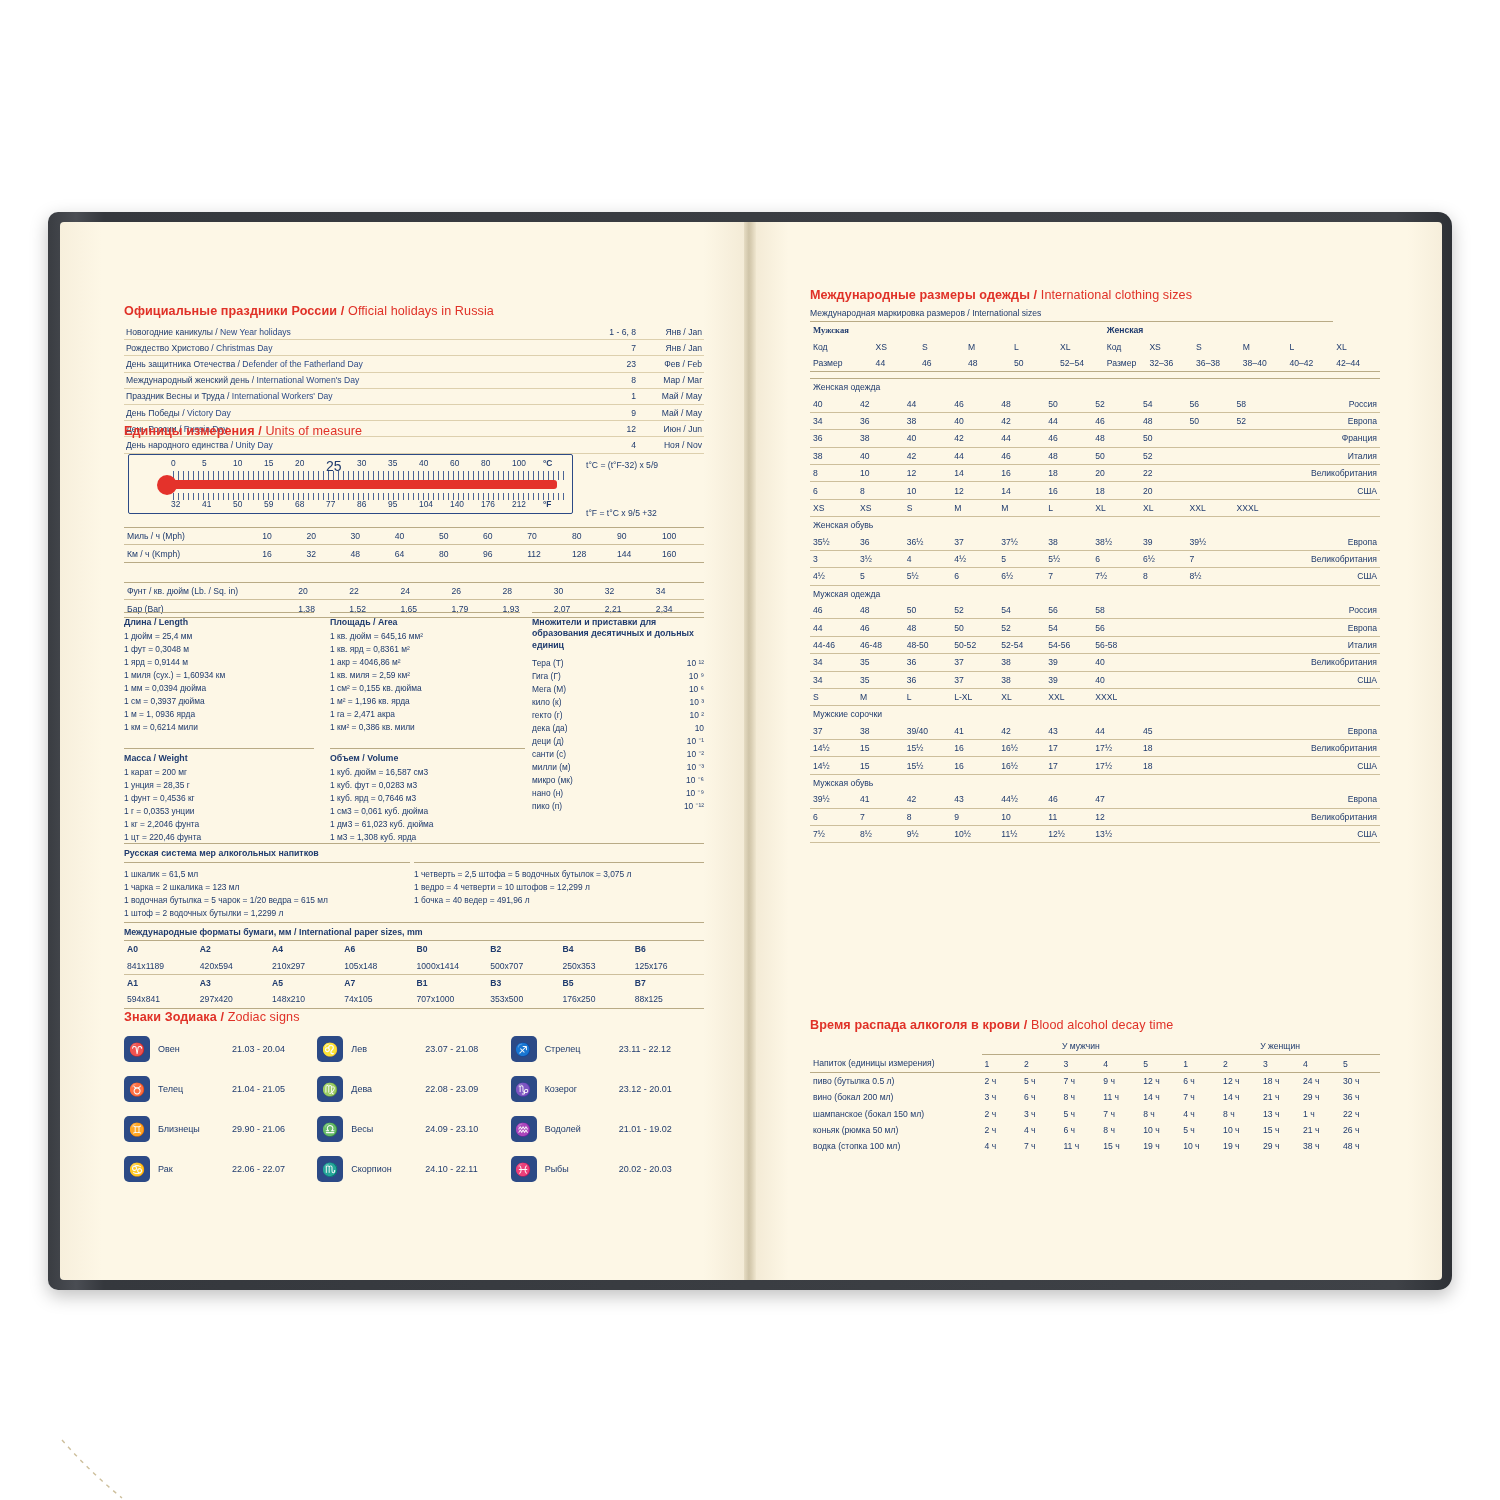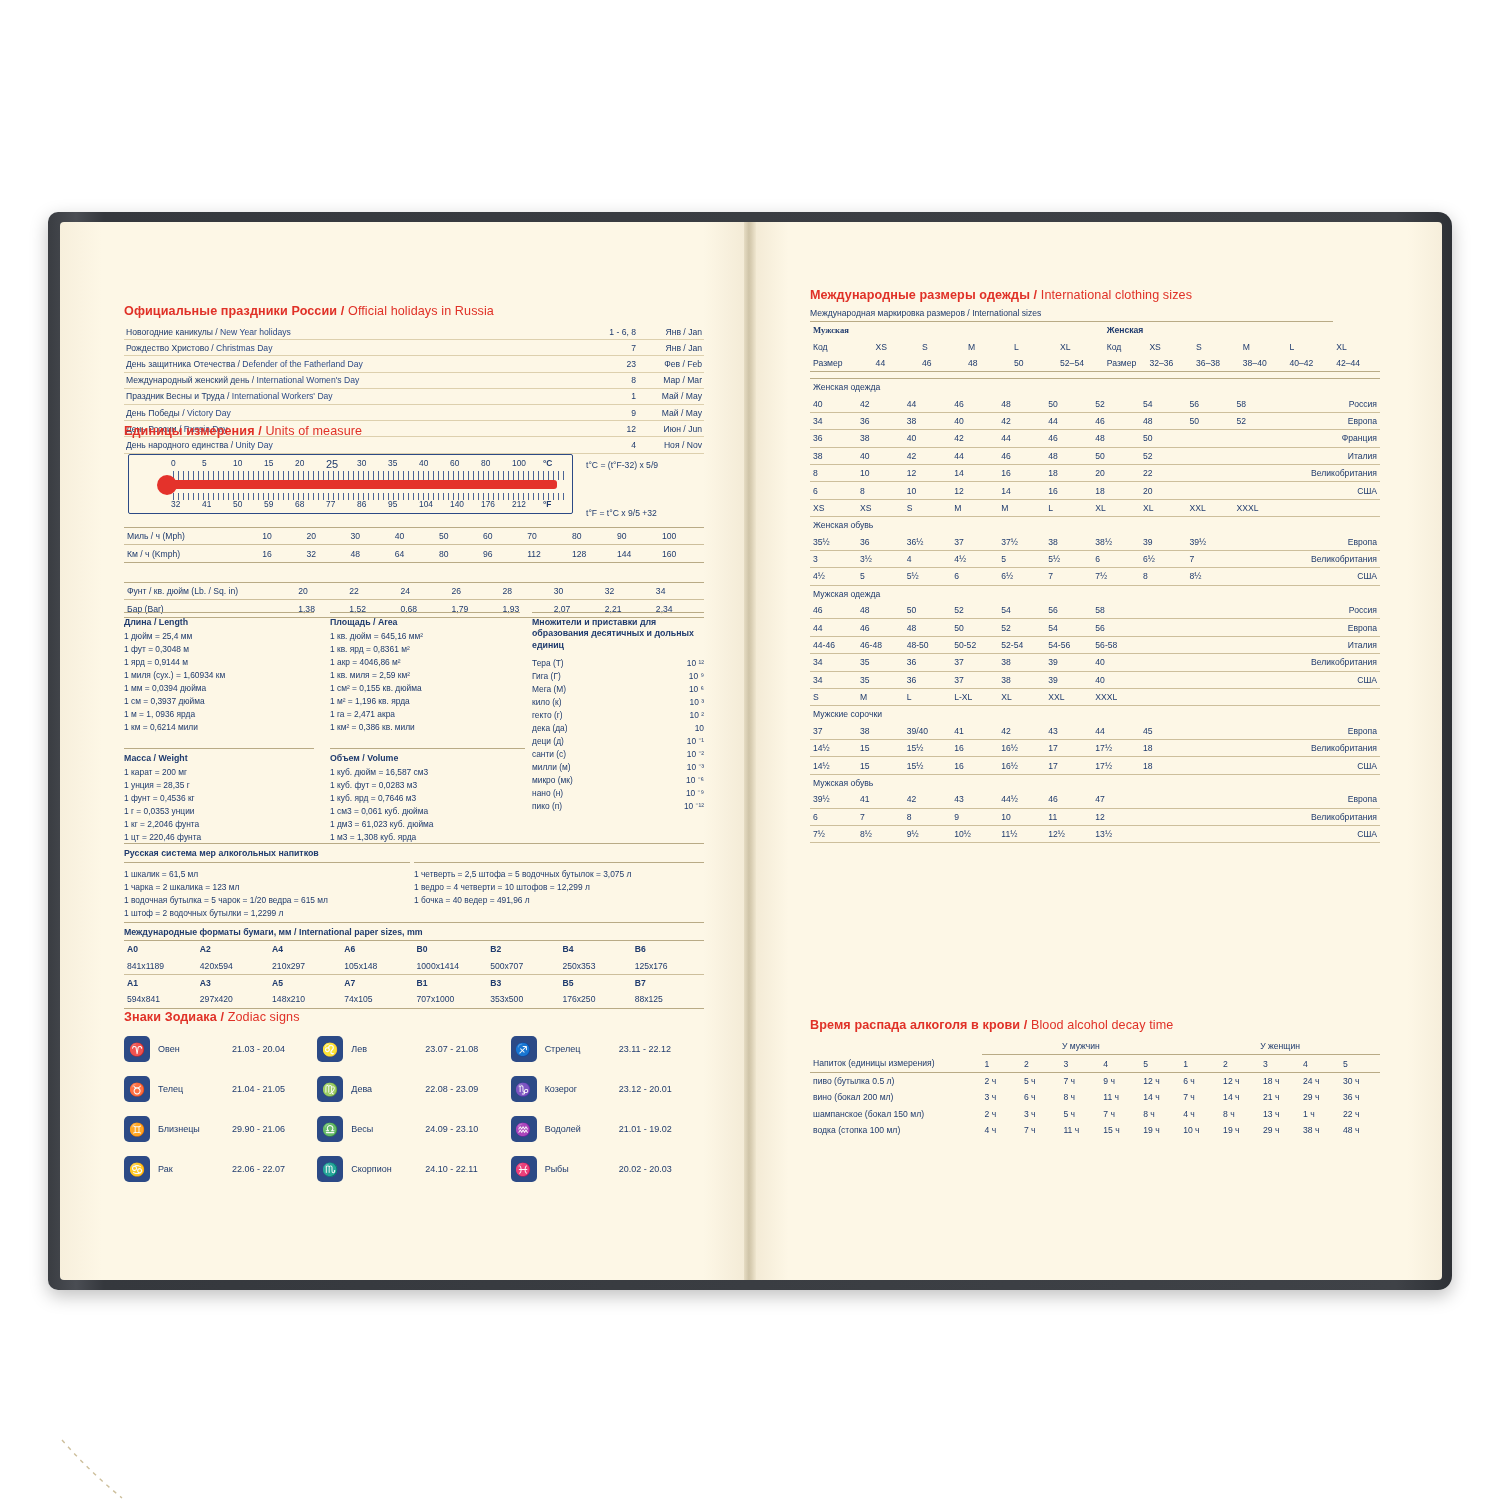--- a/index.html
+++ b/index.html
@@ -140,21 +140,21 @@
 
   <div class="blk" style="left:128px;top:454px;width:445px;">
     <div class="thermo">
       <div class="tscaleTop" style="top:3px;">
         <div id="c-scale" style="position:relative;height:12px;">
             <span style="position:absolute;left:42px;font-size:8.4px;color:#1f3b6e;">0</span>
             <span style="position:absolute;left:73px;font-size:8.4px;color:#1f3b6e;">5</span>
             <span style="position:absolute;left:104px;font-size:8.4px;color:#1f3b6e;">10</span>
             <span style="position:absolute;left:135px;font-size:8.4px;color:#1f3b6e;">15</span>
             <span style="position:absolute;left:166px;font-size:8.4px;color:#1f3b6e;">20</span>
-            <span style="position:absolute;left:197px;font-size:11px;color:#1f3b6e;">25</span>
+            <span style="position:absolute;left:197px;font-size:14px;color:#1f3b6e;">25</span>
             <span style="position:absolute;left:228px;font-size:8.4px;color:#1f3b6e;">30</span>
             <span style="position:absolute;left:259px;font-size:8.4px;color:#1f3b6e;">35</span>
             <span style="position:absolute;left:290px;font-size:8.4px;color:#1f3b6e;">40</span>
             <span style="position:absolute;left:321px;font-size:8.4px;color:#1f3b6e;">60</span>
             <span style="position:absolute;left:352px;font-size:8.4px;color:#1f3b6e;">80</span>
             <span style="position:absolute;left:383px;font-size:8.4px;color:#1f3b6e;">100</span>
             <span style="position:absolute;left:414px;font-size:8.4px;color:#1f3b6e;font-weight:bold;">°C</span>
           </div>
       </div>
       <div class="ticks" style="top:16px;"></div>
@@ -227,21 +227,21 @@
             <td style="width:52px;">26</td>
             <td style="width:52px;">28</td>
             <td style="width:52px;">30</td>
             <td style="width:52px;">32</td>
             <td style="width:52px;">34</td>
           </tr>
           <tr class="rule-b">
             <td style="width:200px;">Бар (Bar)</td>
             <td style="width:52px;">1,38</td>
             <td style="width:52px;">1,52</td>
-            <td style="width:52px;">0,68</td>
+            <td style="width:52px;">1,65</td>
             <td style="width:52px;">1,79</td>
             <td style="width:52px;">1,93</td>
             <td style="width:52px;">2,07</td>
             <td style="width:52px;">2,21</td>
             <td style="width:52px;">2,34</td>
           </tr>
         </tbody>
       </table>
   </div>
 
@@ -921,20 +921,33 @@
             <td>5 ч</td>
             <td>7 ч</td>
             <td>8 ч</td>
             <td>4 ч</td>
             <td>8 ч</td>
             <td>13 ч</td>
             <td>1 ч</td>
             <td>22 ч</td>
           </tr>
           <tr>
+            <td>коньяк (рюмка 50 мл)</td>
+            <td>2 ч</td>
+            <td>4 ч</td>
+            <td>6 ч</td>
+            <td>8 ч</td>
+            <td>10 ч</td>
+            <td>5 ч</td>
+            <td>10 ч</td>
+            <td>15 ч</td>
+            <td>21 ч</td>
+            <td>26 ч</td>
+          </tr>
+          <tr>
             <td>водка (стопка 100 мл)</td>
             <td>4 ч</td>
             <td>7 ч</td>
             <td>11 ч</td>
             <td>15 ч</td>
             <td>19 ч</td>
             <td>10 ч</td>
             <td>19 ч</td>
             <td>29 ч</td>
             <td>38 ч</td>

